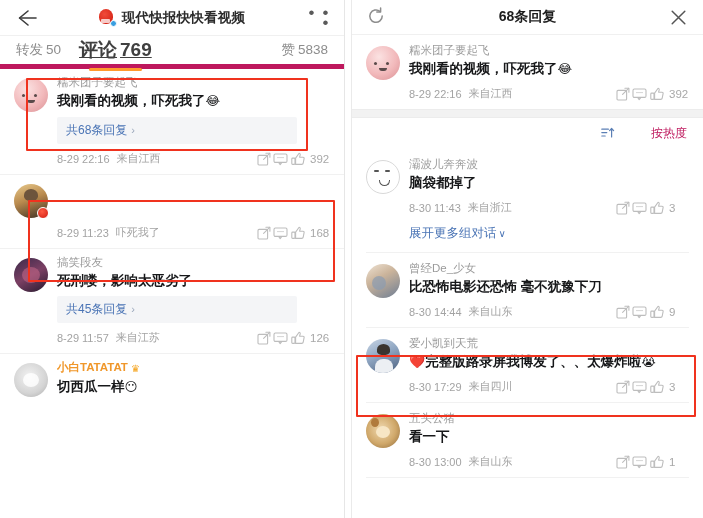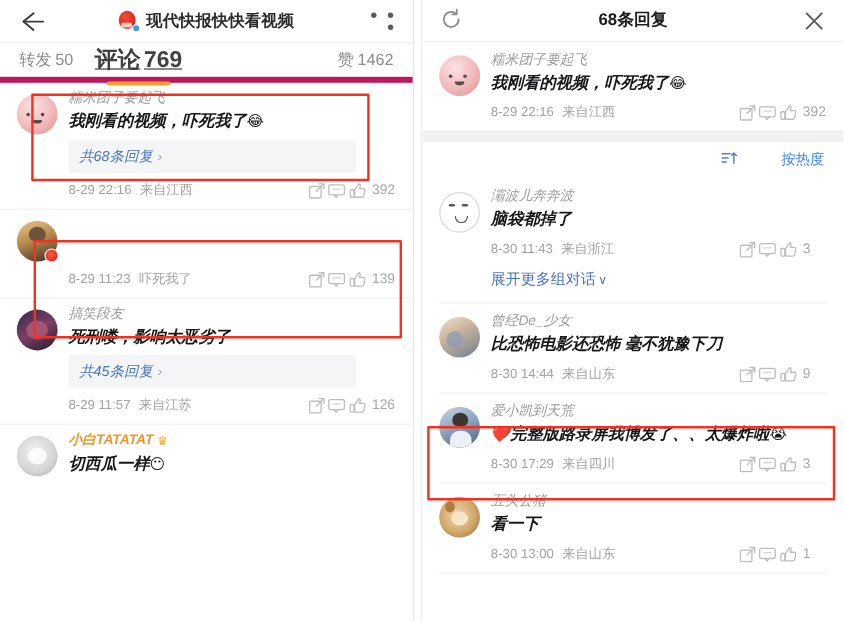--- a/index.html
+++ b/index.html
@@ -75,21 +75,21 @@
   .av-wrap { position: relative; width: 34px; height: 34px; flex: 0 0 34px; margin-right: 9px; margin-top: 3px;}
   .avatar {
     width: 34px; height: 34px; border-radius: 50%;
     background: #d8d8d8; overflow: hidden; position: relative;
   }
   .av-badge {
     position: absolute; right: -1px; bottom: -1px; width: 12px; height: 12px;
     border-radius: 50%; background: radial-gradient(circle at 40% 35%,#ff5a42,#cf1b12);
     border: 1.4px solid #fff;
   }
-  .cbody { flex: 1 1 auto; min-width: 0; font-style: italic; }
+  .cbody { flex: 1 1 auto; min-width: 0; }
   .uname { font-size: 11.5px; color: #9b9b9b; line-height: 15px; white-space: nowrap; overflow:hidden; }
   .uname.vip { color: #f0972a; font-weight: 600; }
   .crown { display:inline-block; margin-left:3px; font-size:10px; color:#f5a623; vertical-align: -1px;}
   .ctext { font-size: 13.5px; color: #17181a; line-height: 19px; font-weight: 600; word-break: break-word; padding-top: 1px;}
   .emoji { font-size: 12.5px; }
   .reply-pill {
     margin-top: 6px; background: #f4f5f7; border-radius: 2px;
     padding: 5px 9px; font-size: 12px; color: #4a74b5; cursor: pointer;
     display: inline-block; min-width: 88%;
   }
@@ -114,21 +114,21 @@
   .rhdr {
     height: 35px; display: flex; align-items: center; padding: 0 14px;
     border-bottom: 1px solid #f0f0f0; position: relative;
   }
   .refresh-btn { width: 22px; height: 22px; cursor: pointer; flex:0 0 22px;}
   .rhdr-title { flex: 1 1 auto; text-align: center; font-size: 14px; font-weight: 700; color: #1c1c1c; }
   .close-btn { width: 22px; height: 22px; cursor: pointer; flex:0 0 22px; display:flex;align-items:center;justify-content:center;}
   .sep-band { height: 9px; background: #f2f2f2; border-top: 1px solid #ececec; border-bottom:1px solid #ececec;}
   .sortrow { height: 31px; display: flex; align-items: center; justify-content: flex-end; padding: 0 16px; }
   .sortbtn { display: flex; align-items: center; gap: 4px; cursor: pointer; }
-  .sort-label { font-size: 12px; color: #3b82f6; margin-left: 32px; }
+  .sort-label { font-size: 12px; color: #be185d; margin-left: 32px; }
   .rcomment { display: flex; padding: 8px 14px 0 14px; }
   .rmetarow {
     display: flex; align-items: center; padding: 6px 14px 8px 57px;
   }
   .rdivider { height:1px; background:#f1f1f1; margin: 0 14px; }
   .expandlink { padding: 2px 14px 10px 57px; font-size: 12.5px; color: #4a74b5; cursor: pointer; }
   .expandlink .chev { font-size: 10px; margin-left: 2px; }
 
   
   .a-dumpling { background: radial-gradient(circle at 38% 32%, #fbe2e2 0%, #f2b9bb 55%, #d98f93 100%); }
@@ -180,21 +180,21 @@
 
     <div class="tabbar">
       <div class="tab">
         <span>转发</span><span class="num">50</span>
       </div>
       <div class="tab active">
         <span>评论</span><span class="num">769</span>
         <span class="ul"></span>
       </div>
       <div class="tab right">
-        <span>赞</span><span class="num">1462</span>
+        <span>赞</span><span class="num">5838</span>
       </div>
     </div>
 
     <div class="clist">
 
       <div class="comment">
         <div class="av-wrap">
           <div class="avatar a-dumpling"></div>
         </div>
         <div class="cbody">
@@ -259,21 +259,21 @@
                 <path d="M4 5.6 H11" stroke="#d6d6d6" stroke-width="1"></path>
               </svg>
           </span>
           <span class="likebox">
             <span class="ic">
               <svg width="14" height="14" viewBox="0 0 14 14" fill="none">
                   <path d="M4.6 12.4 V6.1 L8.1 1.3 C8.9 1.3 9.4 2 9.2 2.8 L8.6 5.2 H12 C12.8 5.2 13.3 5.9 13.1 6.7 L12.2 11.1 C12.1 11.9 11.4 12.4 10.7 12.4 Z" stroke="#bdbdbd" stroke-width="1.1" stroke-linejoin="round"></path>
                   <rect x="0.8" y="6.1" width="3.2" height="6.3" rx="0.8" stroke="#bdbdbd" stroke-width="1.1"></rect>
                 </svg>
             </span>
-            <span class="likecount">139</span>
+            <span class="likecount">168</span>
           </span>
         </span>
       </div>
 
       <div class="comment">
         <div class="av-wrap">
           <div class="avatar a-dark"></div>
         </div>
         <div class="cbody">
           <div class="uname">搞笑段友</div>

